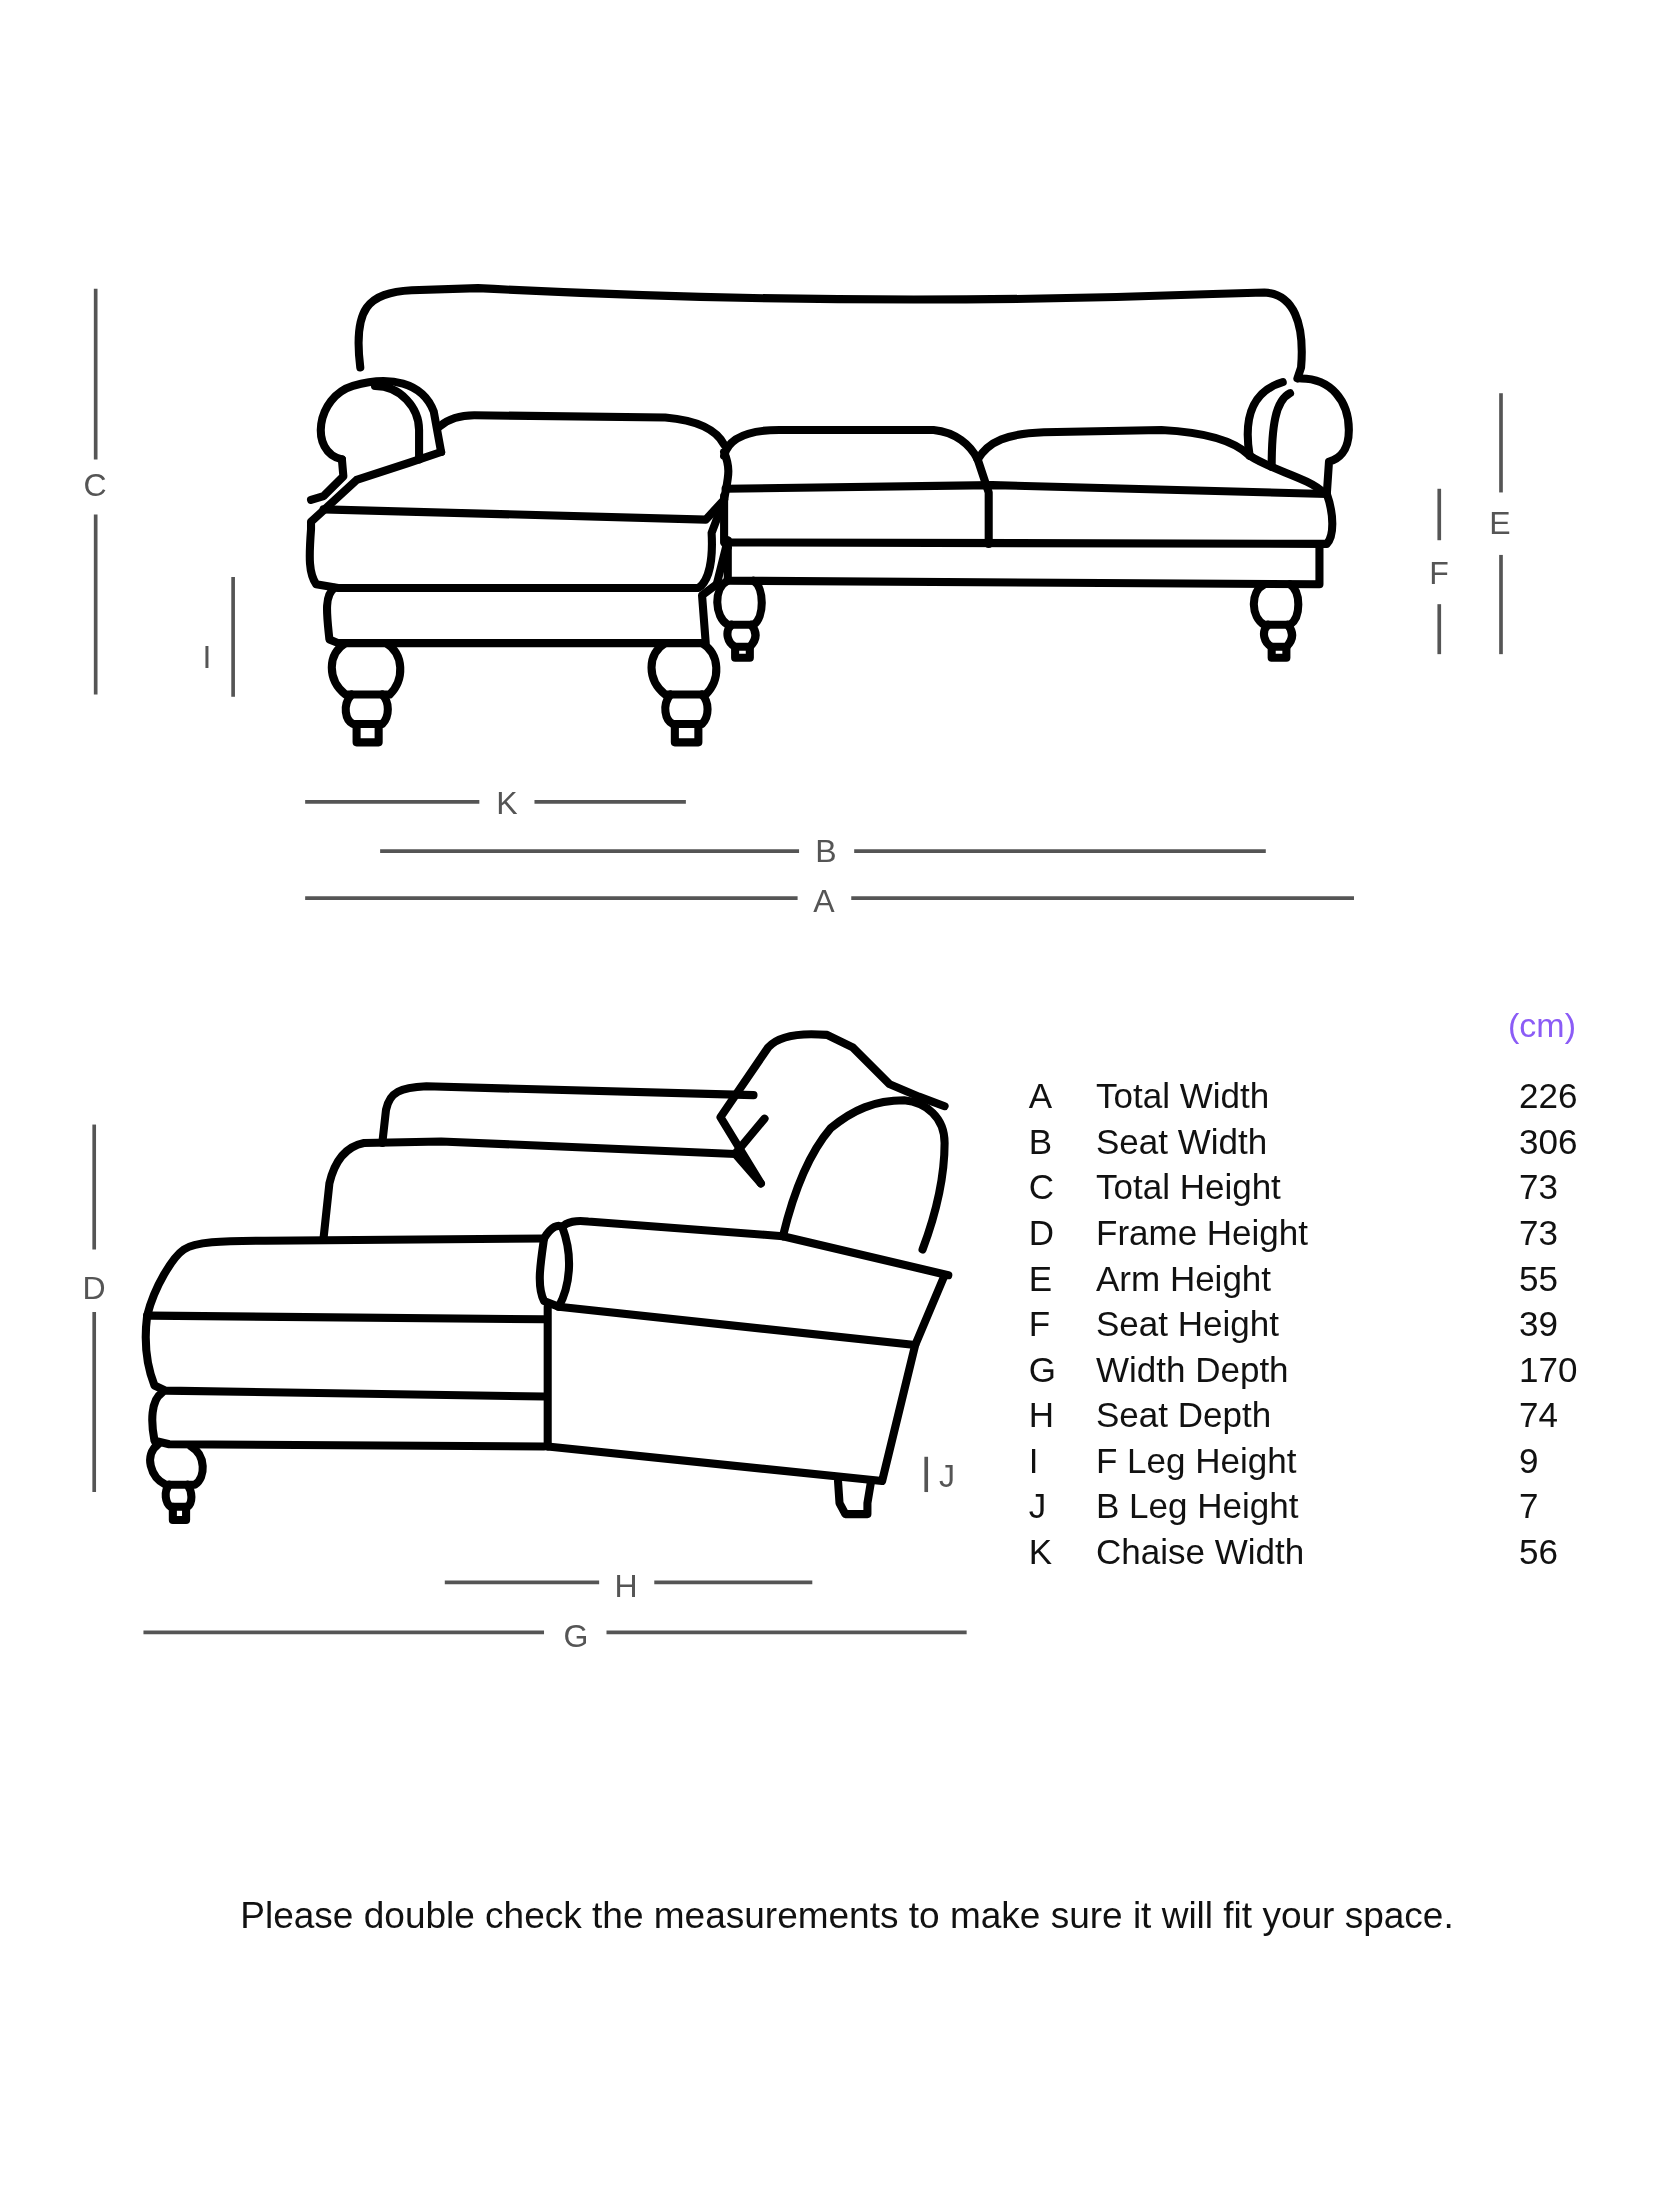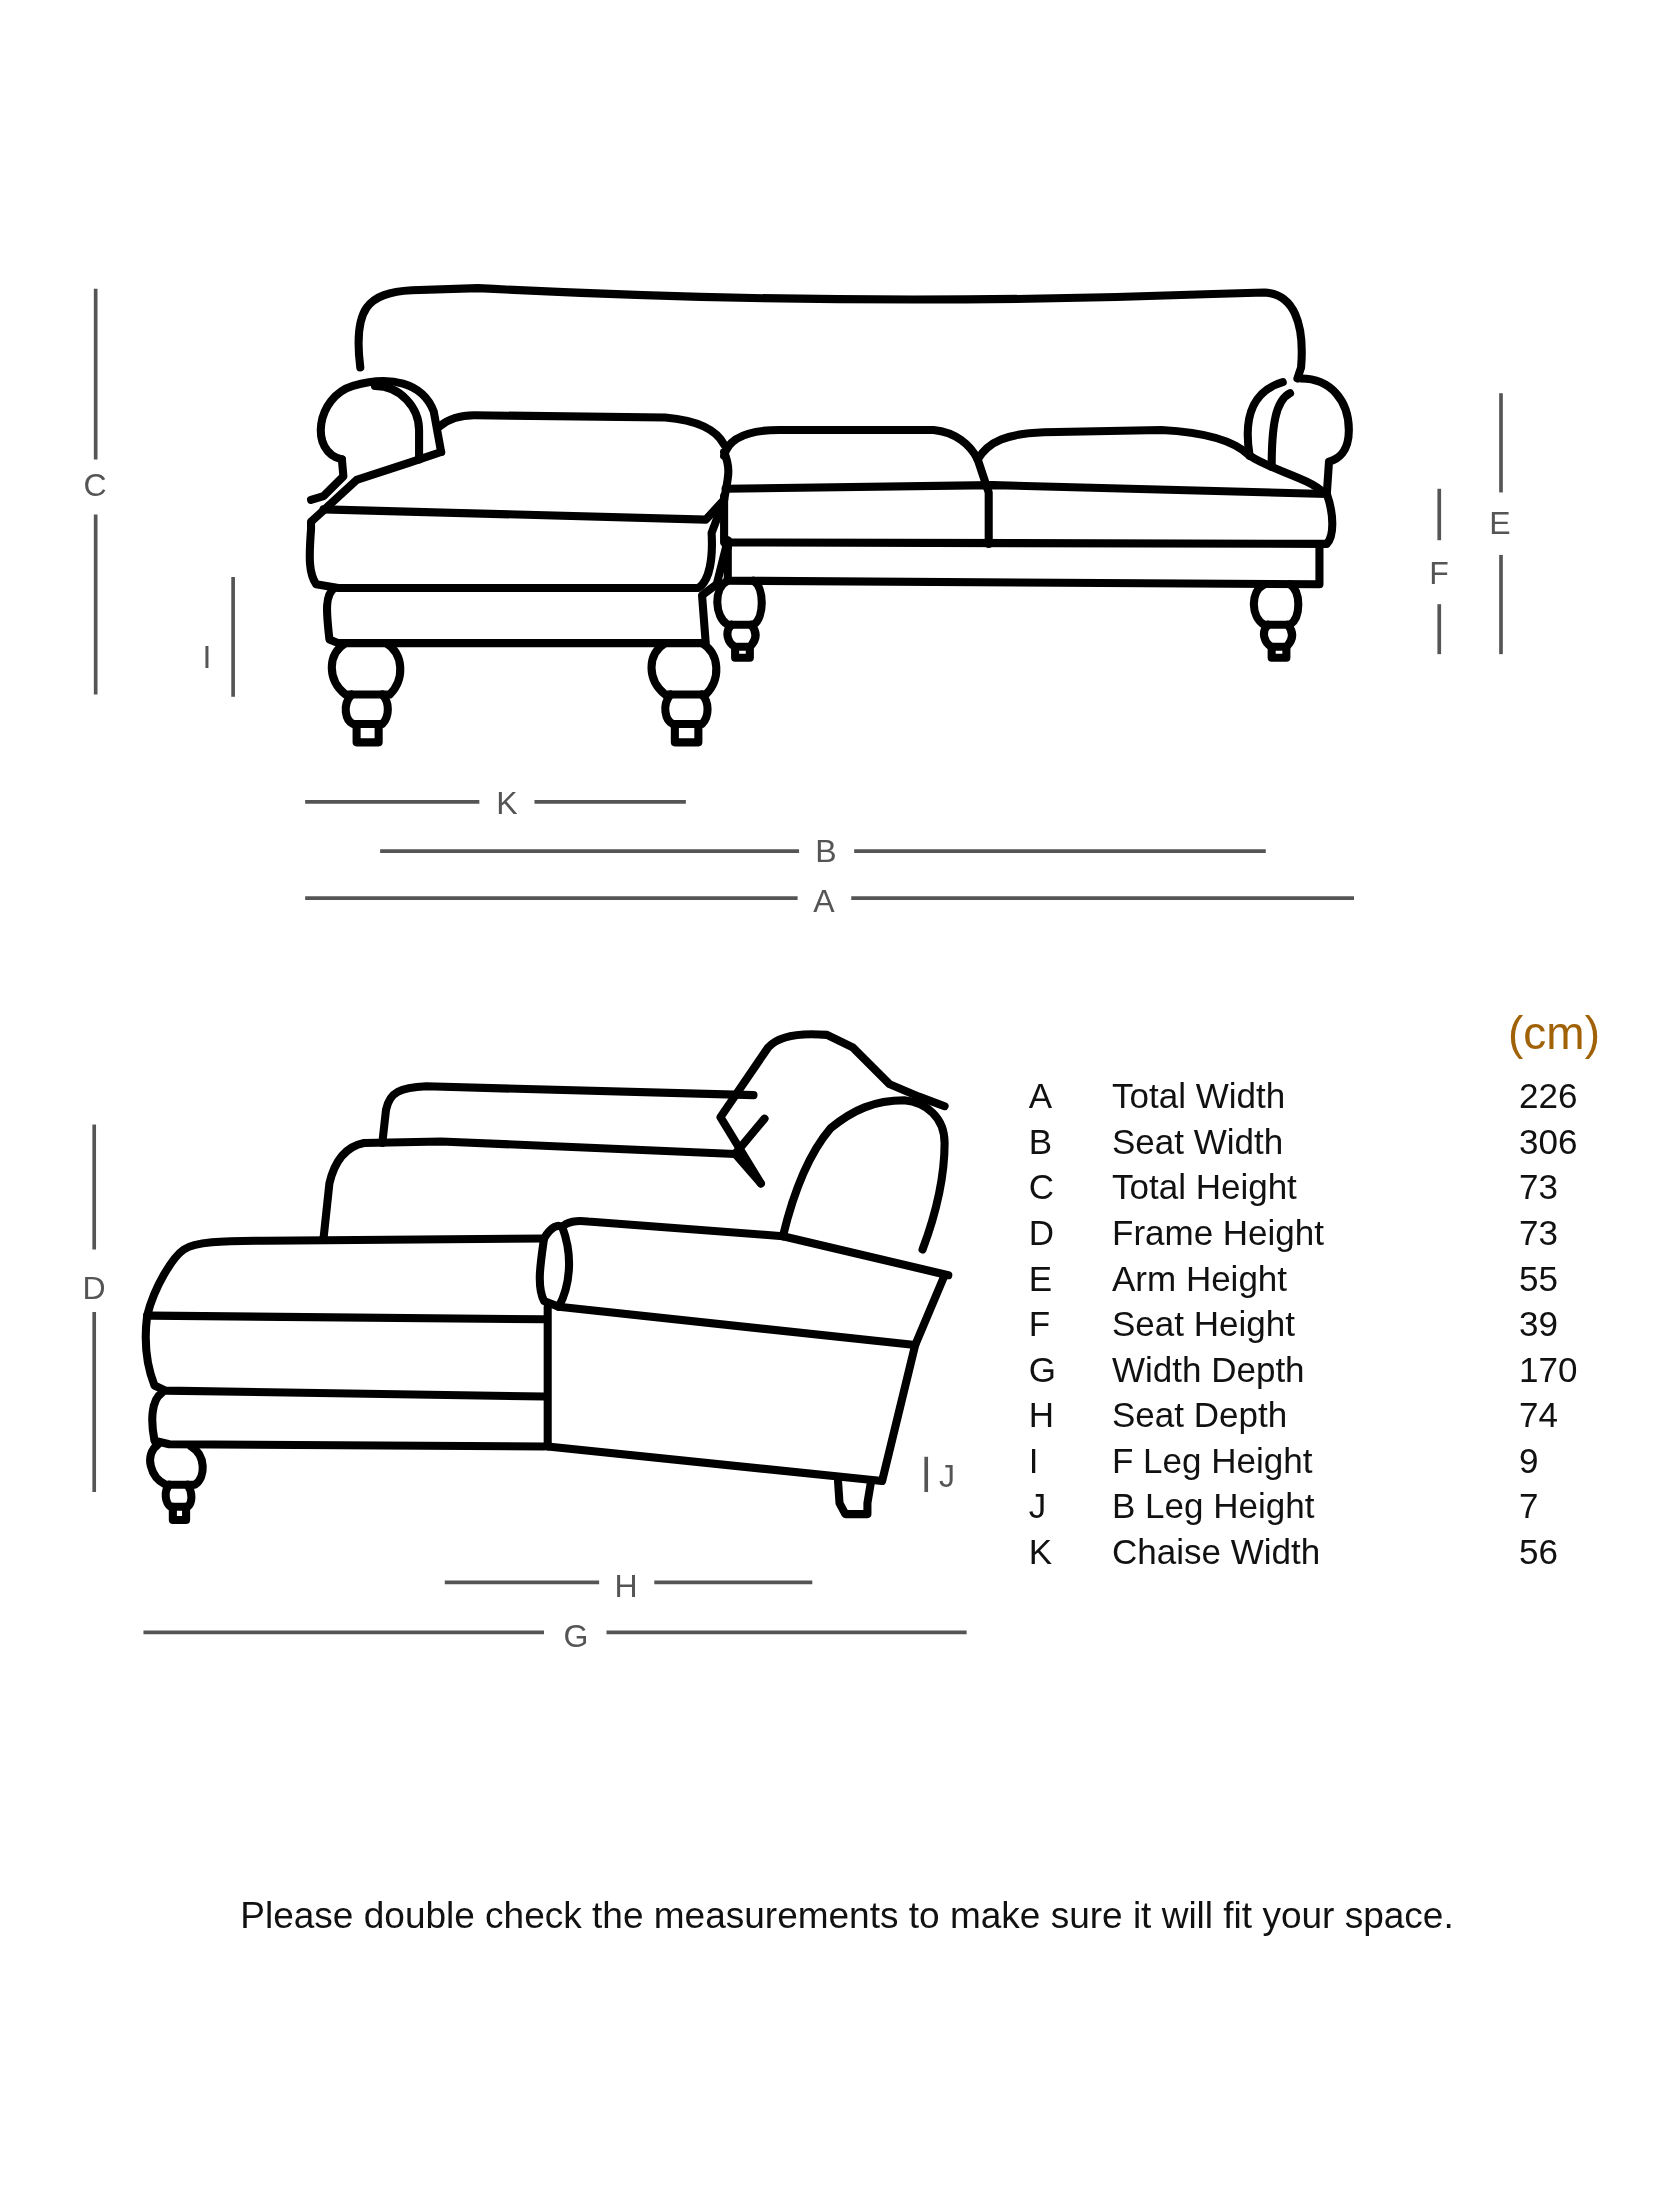--- a/index.html
+++ b/index.html
@@ -3,24 +3,24 @@
 <meta charset="utf-8">
 <style>
   html, body { margin: 0; padding: 0; background: #ffffff; }
   body { width: 1654px; height: 2205px; position: relative; overflow: hidden;
          font-family: "Liberation Sans", "DejaVu Sans", sans-serif; color: #111; }
   .drawing { position: absolute; left: 0; top: 0; width: 1654px; height: 2205px; }
   .sofa path, .sofa ellipse, .sofa rect { fill: none; stroke: #000; stroke-width: 11; stroke-linecap: round; stroke-linejoin: round; }
   .dim line { stroke: #555; stroke-width: 5; }
   .dim-label { position: absolute; font-size: 32px; color: #555; font-family: "Liberation Sans", sans-serif;
                transform: translate(-50%, -50%); line-height: 1; }
-  .unit { position: absolute; left: 1508px; top: 1006px; font-size: 46px; color: #a16207; }
+  .unit { position: absolute; left: 1508px; top: 1006px; font-size: 34px; color: #8b5cf6; }
   .spec-row { position: absolute; left: 1014px; height: 46px; width: 588px; font-size: 35px; line-height: 46px; }
   .spec-row .letter { position: absolute; left: 14.7px; }
-  .spec-row .name { position: absolute; left: 98px; }
+  .spec-row .name { position: absolute; left: 82px; }
   .spec-row .value { position: absolute; left: 505px; }
   .note { position: absolute; left: 0; width: 1694px; top: 1895px; text-align: center; font-size: 37px; color: #111; }
 </style>
 </head>
 <body>
 
 <svg class="drawing" viewBox="0 0 2250 3000" xmlns="http://www.w3.org/2000/svg">
 
   <g class="sofa">
 

